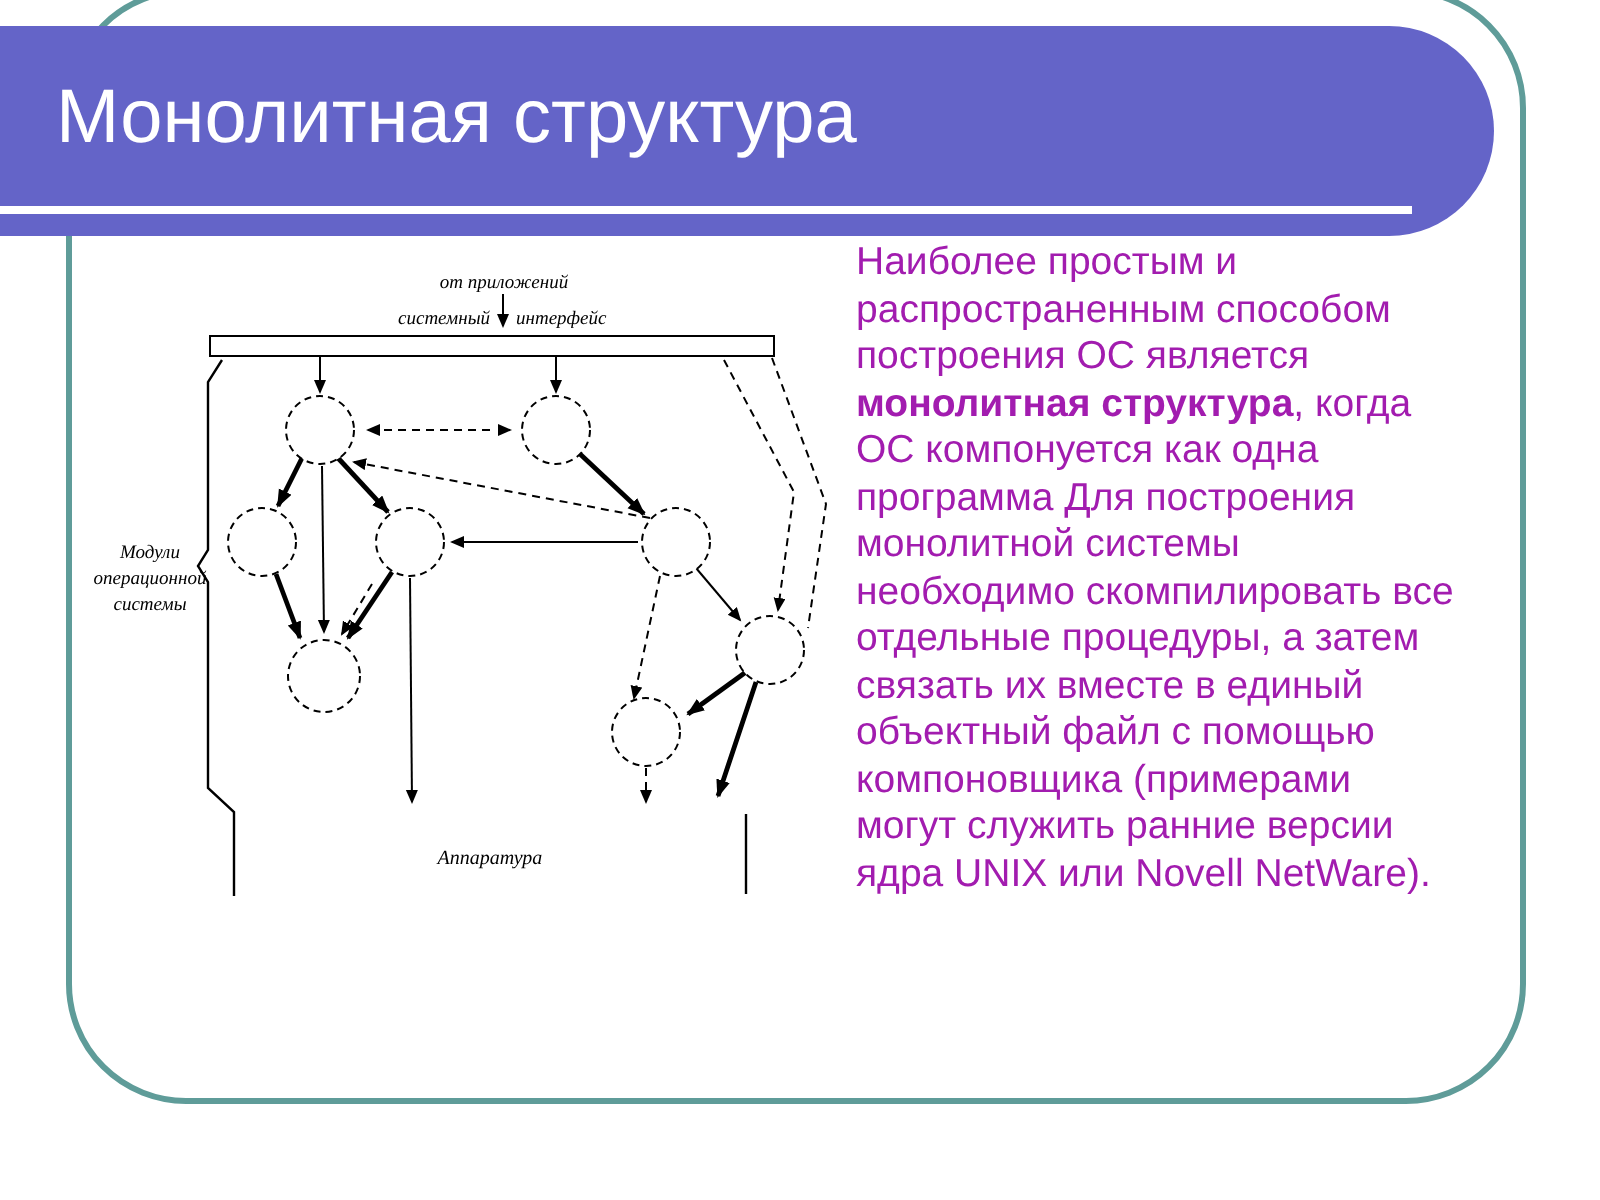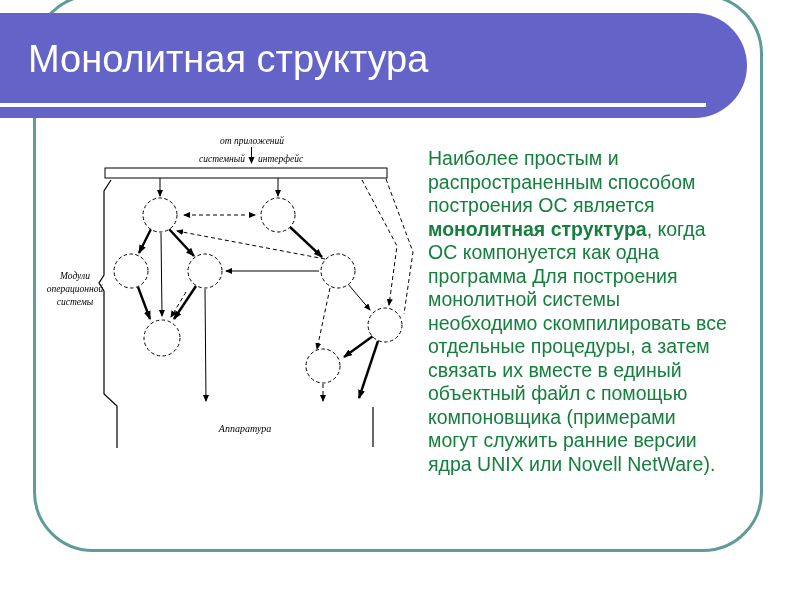--- a/index.html
+++ b/index.html
@@ -29,22 +29,22 @@
   .c{fill:#ffffff;stroke:#000;stroke-width:1;stroke-dasharray:3.5 2.5;}
   .ln{stroke:#000;stroke-width:1;fill:none;}
   .tk{stroke:#000;stroke-width:2.4;fill:none;}
   .dl{stroke:#000;stroke-width:1;fill:none;stroke-dasharray:4 3;}
   .bl{stroke:#000;stroke-width:1.2;fill:none;}
   .bar{fill:#ffffff;stroke:#000;stroke-width:1;}
   .lbl{font-family:"Liberation Serif",serif;font-style:italic;font-size:9.5px;fill:#000;}
   .lblb{font-family:"Liberation Serif",serif;font-style:italic;font-size:10px;fill:#000;}
   
   .body-text{
-    position:absolute;left:428px;top:147px;width:303px;z-index:2;
-    font-size:19.5px;line-height:23.5px;color:#15803d;
+    position:absolute;left:428px;top:120px;width:303px;z-index:2;
+    font-size:19.5px;line-height:23.5px;color:#a21caf;
   }
 </style>
 </head>
 <body>
 
 <div>
 
   <div class="frame"></div>
 
   <div class="header">

